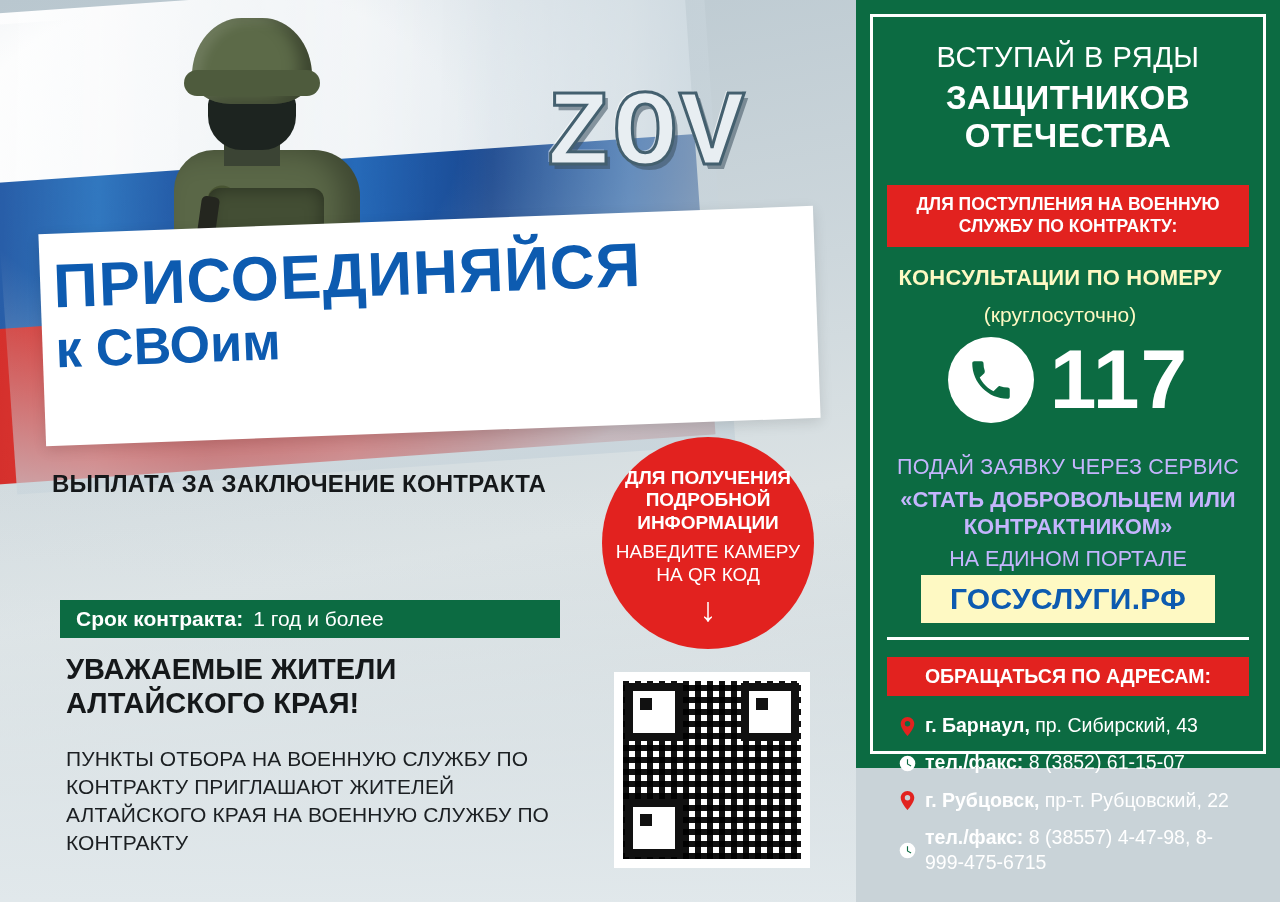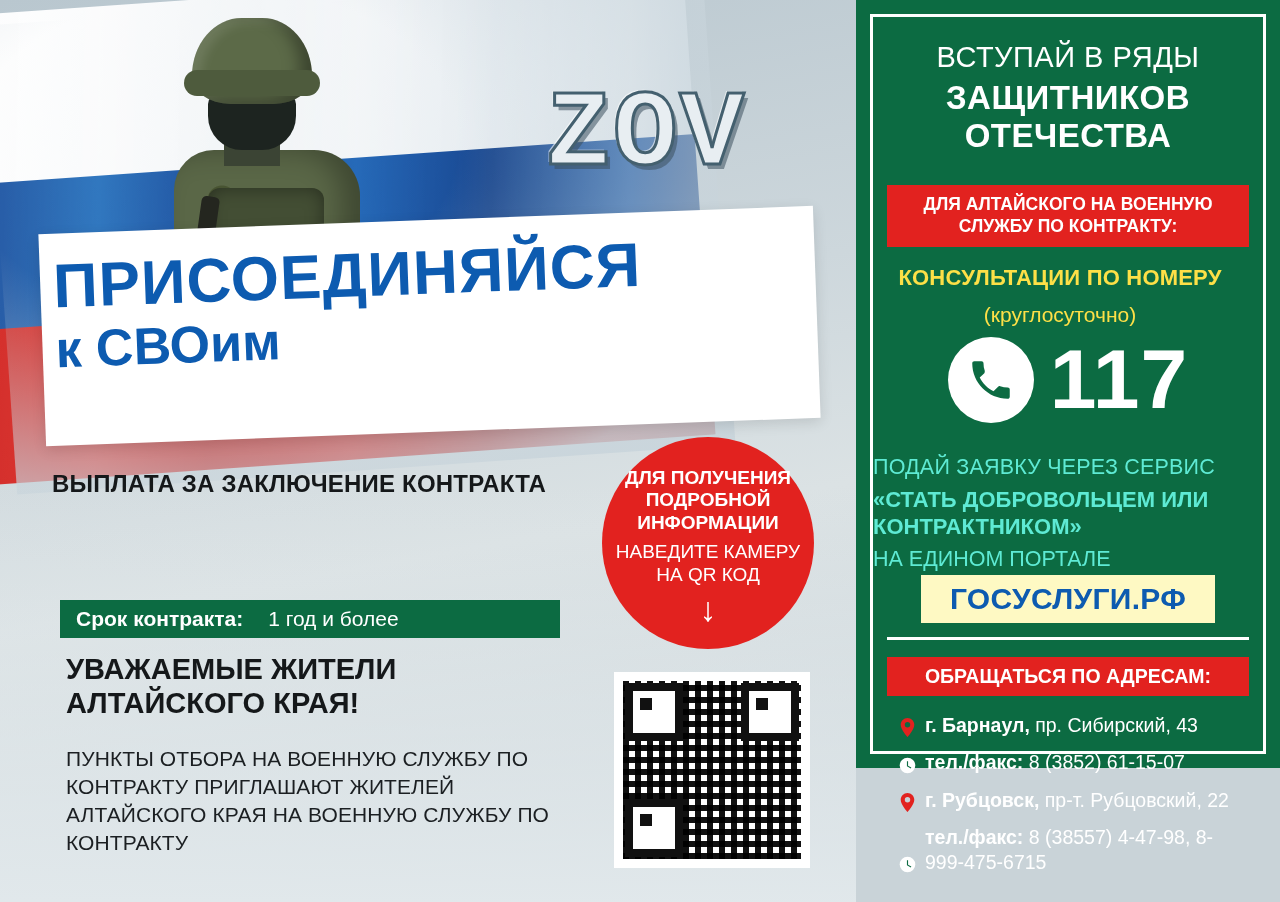--- a/index.html
+++ b/index.html
@@ -146,21 +146,21 @@
     display: flex; align-items: center; padding-left: 14px; box-sizing: border-box;
     letter-spacing: .5px;
   }
 
   
   .term-strip {
     position: absolute; left: 60px; top: 600px; width: 500px; height: 38px;
     background: #0c6b42; color: #ffffff; display: flex; align-items: center;
     padding-left: 16px; box-sizing: border-box; font-size: 21px;
   }
-  .term-strip b { margin-right: 25px; }
+  .term-strip b { margin-right: 10px; }
 
   
   .greet {
     position: absolute; left: 66px; top: 652px; width: 520px;
     font-size: 29px; font-weight: bold; color: #15181a; line-height: 1.18;
   }
   .body-copy {
     position: absolute; left: 66px; top: 745px; width: 520px;
     font-size: 21px; color: #1b1f22; line-height: 1.34; letter-spacing: .1px;
   }
@@ -219,40 +219,40 @@
   }
   .join-title .bold { font-weight: bold; font-size: 33px; display: block; margin-top: 4px; }
 
   .red-bar {
     position: absolute; left: 14px; right: 14px; top: 168px;
     background: #e2221f; color: #ffffff; text-align: center; font-weight: bold;
     font-size: 17.5px; padding: 9px 6px; line-height: 1.25; box-sizing: border-box;
   }
 
   .consult {
-    position: absolute; left: 0; right: 16px; top: 248px; text-align: center; color: #fde047;
+    position: absolute; left: 0; right: 16px; top: 248px; text-align: center; color: #fef9c3;
   }
   .consult .line1 { font-size: 22px; font-weight: bold; letter-spacing: .2px; }
   .consult .line2 { font-size: 21px; margin-top: 12px; }
 
   .phone-row {
     position: absolute; left: 0; right: 0; top: 320px;
     display: flex; align-items: center; justify-content: center; gap: 16px;
   }
   .phone-icon {
     width: 86px; height: 86px; border-radius: 50%; background: #ffffff;
     display: flex; align-items: center; justify-content: center;
   }
   .phone-icon svg { width: 50px; height: 50px; }
   .phone-number {
     font-size: 84px; font-weight: bold; color: #ffffff; line-height: .95; letter-spacing: 1px;
   }
 
   .apply {
-    position: absolute; left: 0; right: 0; top: 438px; text-align: left; color: #5eead4;
+    position: absolute; left: 0; right: 0; top: 438px; text-align: center; color: #c4b5fd;
   }
   .apply .a1 { font-size: 21.5px; letter-spacing: .2px; }
   .apply .a2 { font-size: 22px; font-weight: bold; margin-top: 7px; line-height: 1.22; }
   .apply .a3 { font-size: 21.5px; margin-top: 6px; }
 
   .gosuslugi {
     position: absolute; left: 48px; right: 48px; top: 558px;
     background: #fef9c3; color: #0d5bb0; font-weight: bold; font-size: 30px;
     text-align: center; padding: 7px 0; letter-spacing: .3px;
   }
@@ -264,21 +264,21 @@
   .addr-bar {
     position: absolute; left: 14px; right: 14px; top: 640px;
     background: #e2221f; color: #ffffff; text-align: center; font-weight: bold;
     font-size: 19.5px; padding: 8px 4px; box-sizing: border-box;
   }
 
   .addr-list {
     position: absolute; left: 26px; right: 16px; top: 696px; color: #ffffff;
   }
   .addr-item {
-    display: flex; align-items: flex-end; gap: 9px; margin-bottom: 13px;
+    display: flex; align-items: center; gap: 9px; margin-bottom: 13px;
     font-size: 19.5px; line-height: 1.25;
   }
   .addr-item b { font-weight: bold; }
   .pin-icon { flex: 0 0 auto; margin-top: 2px; }
   .pin-icon svg, .clock-icon svg { width: 17px; height: 19px; display: block; }
   .clock-icon { flex: 0 0 auto; margin-top: 2px; }
 </style>
 </head>
 <body>
 
@@ -344,21 +344,21 @@
   </div>
 
   <div class="right-panel">
     <div class="rp-inner">
 
       <div class="join-title">
         <span>ВСТУПАЙ В РЯДЫ</span>
         <span class="bold">ЗАЩИТНИКОВ ОТЕЧЕСТВА</span>
       </div>
 
-      <div class="red-bar">ДЛЯ АЛТАЙСКОГО НА ВОЕННУЮ СЛУЖБУ ПО КОНТРАКТУ:</div>
+      <div class="red-bar">ДЛЯ ПОСТУПЛЕНИЯ НА ВОЕННУЮ СЛУЖБУ ПО КОНТРАКТУ:</div>
 
       <div class="consult">
         <div class="line1">КОНСУЛЬТАЦИИ ПО НОМЕРУ</div>
         <div class="line2">(круглосуточно)</div>
       </div>
 
       <div class="phone-row">
         <div class="phone-icon">
           <svg viewBox="0 0 24 24" aria-hidden="true">
             <path fill="#0c6b42" d="M6.6 10.8c1.4 2.8 3.8 5.2 6.6 6.6l2.2-2.2c.3-.3.7-.4 1-.2 1.2.4 2.4.6 3.6.6.6 0 1 .4 1 1V20c0 .6-.4 1-1 1C10.6 21 3 13.4 3 4c0-.6.4-1 1-1h3.4c.6 0 1 .4 1 1 0 1.3.2 2.5.6 3.6.1.4 0 .8-.2 1.1l-2.2 2.1z"></path>

